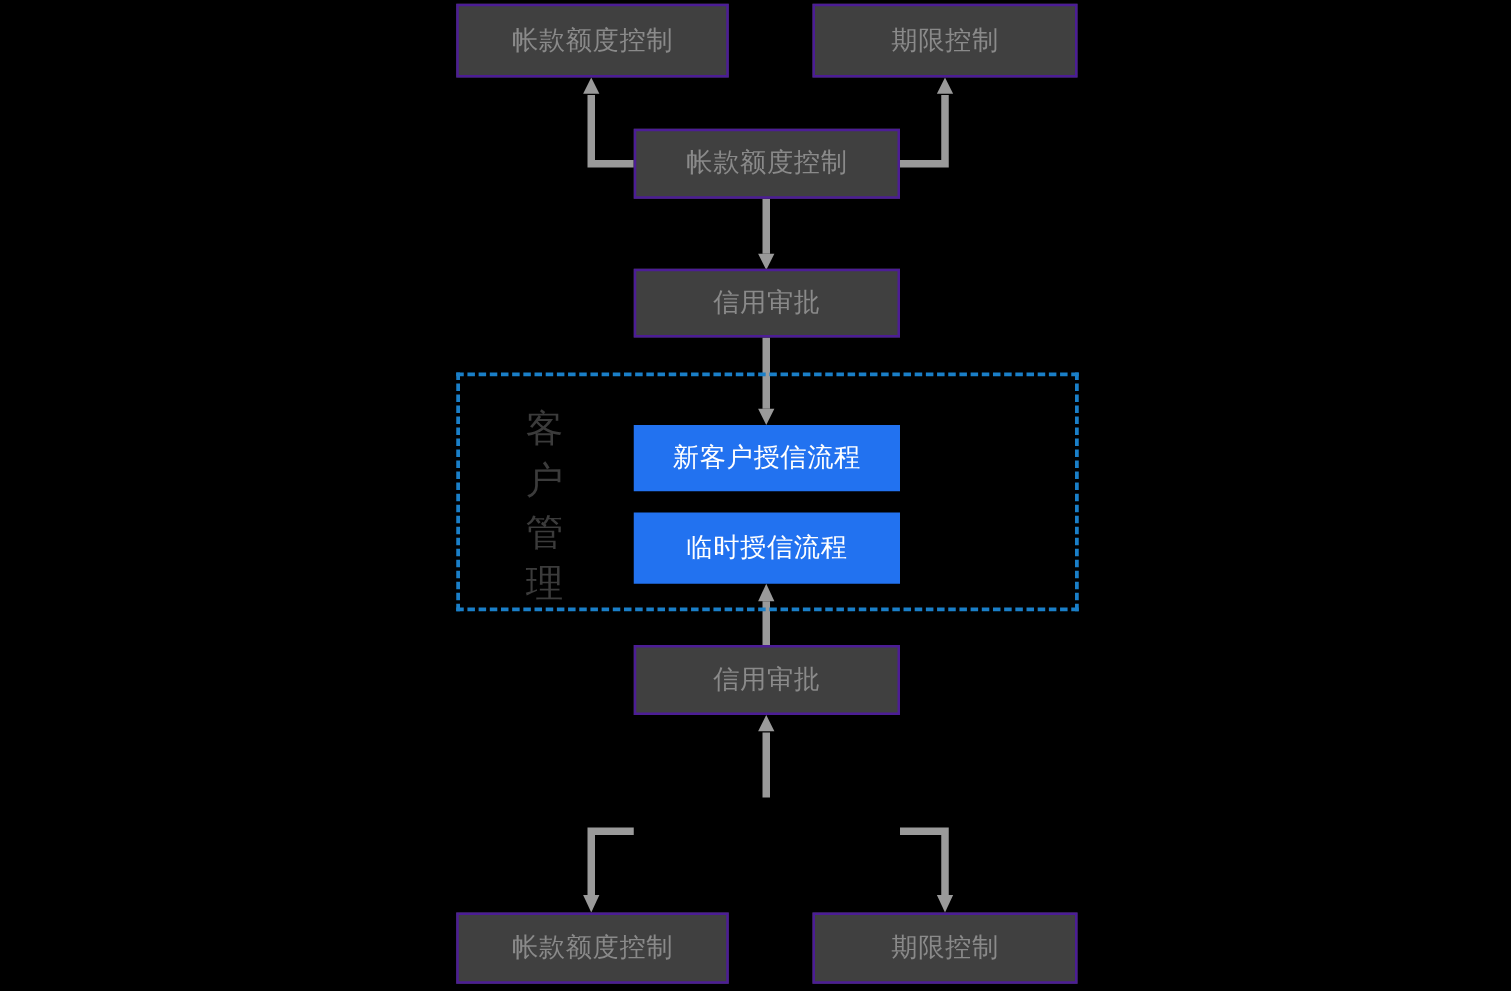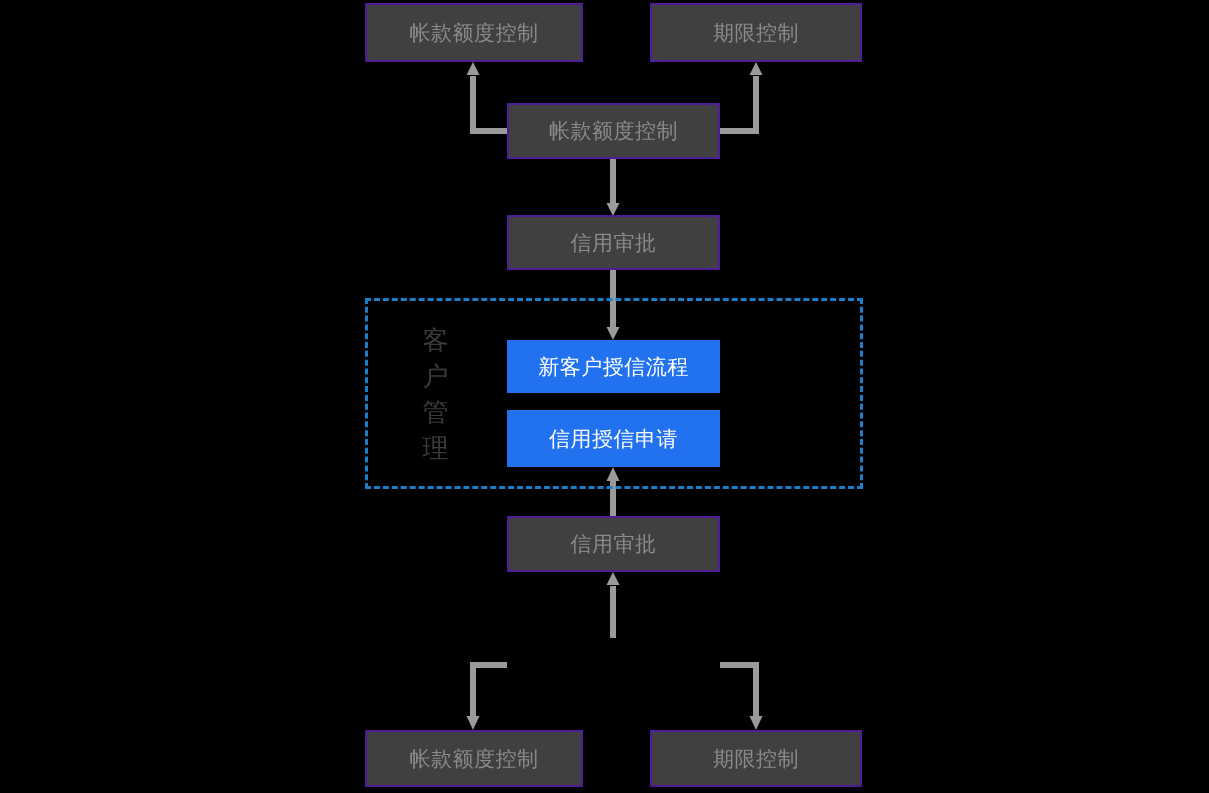--- a/index.html
+++ b/index.html
@@ -55,21 +55,21 @@
     position: absolute;
     box-sizing: border-box;
     border: 3px dashed #1a7fc8;
     background: transparent;
     z-index: 2;
   }
   .group-title {
     position: absolute;
     z-index: 6;
     color: #3b3b3b;
-    font-size: 26px;
+    font-size: 30px;
     line-height: 1.38;
     letter-spacing: 1px;
     text-align: center;
     width: 40px;
     word-break: break-all;
   }
 </style>
 </head>
 <body>
 
@@ -144,21 +144,21 @@
 
   <div class="node node-outline" style="left:507px; top:215px; width:213px; height:55px;">
     <span class="node-label">信用审批</span>
   </div>
 
   <div class="node node-filled" style="left:507px; top:340px; width:213px; height:53px;text-align:right;">
     <span class="node-label">新客户授信流程</span>
   </div>
 
   <div class="node node-filled" style="left:507px; top:410px; width:213px; height:57px;">
-    <span class="node-label">信用授信申请</span>
+    <span class="node-label">临时授信流程</span>
   </div>
 
   <div class="node node-outline" style="left:507px; top:516px; width:213px; height:56px;">
     <span class="node-label">信用审批</span>
   </div>
 
 
   <div class="node node-outline" style="left:365px; top:730px; width:218px; height:57px;">
     <span class="node-label">帐款额度控制</span>
   </div>

